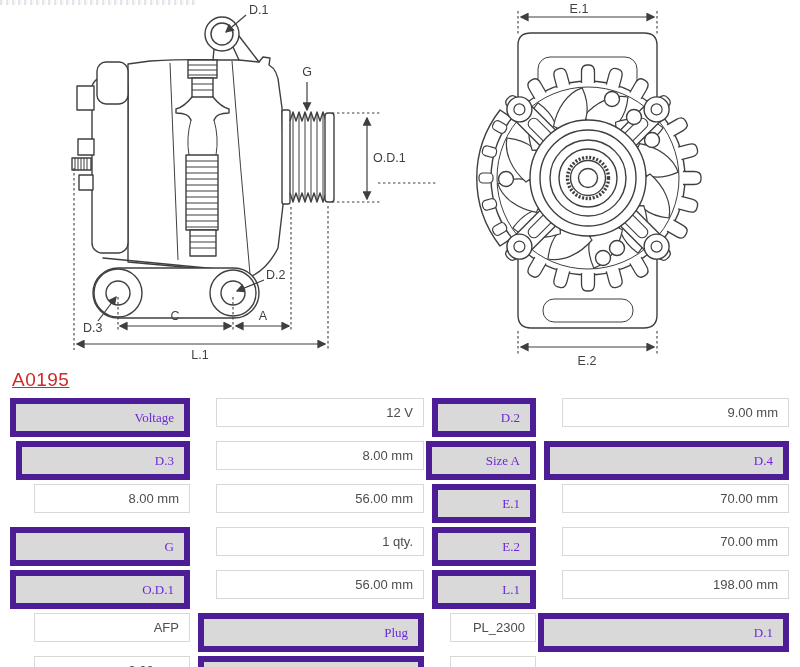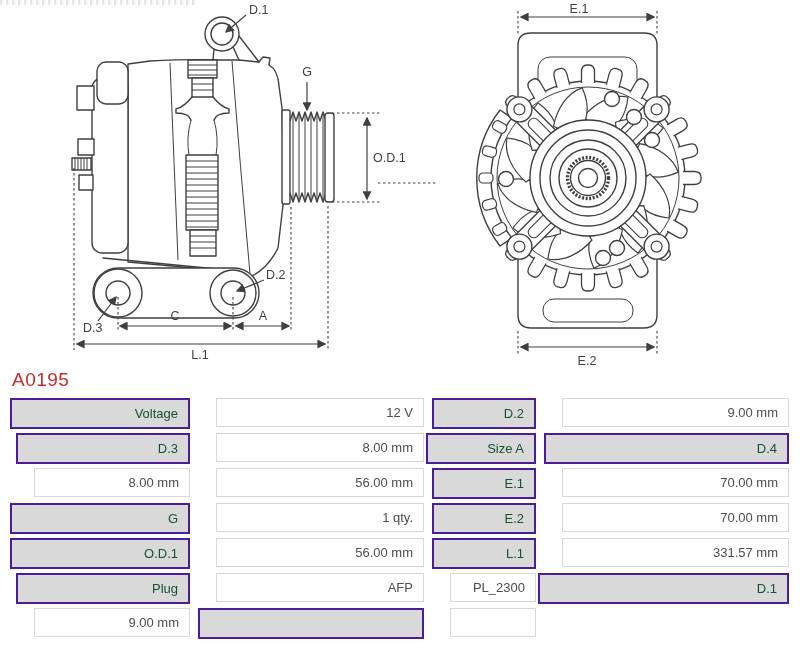--- a/index.html
+++ b/index.html
@@ -2,25 +2,25 @@
 <html><head>
 <meta charset="utf-8">
 <style>
   html,body{margin:0;padding:0;background:#fff;}
   body{font-family:"Liberation Sans",sans-serif;color:#4a4a4a;}
   #stage{position:relative;width:800px;height:667px;background:#fff;overflow:hidden;}
   #artifact{position:absolute;left:0;top:0;width:196px;height:5px;opacity:.45;
     background:repeating-linear-gradient(90deg,rgba(110,140,190,.5) 0 2px,rgba(230,215,170,.4) 2px 4px,transparent 4px 6px);}
   #sideview{position:absolute;left:0;top:0;}
   #frontview{position:absolute;left:450px;top:0;}
-  #partno{position:absolute;left:12px;top:369px;font-size:19px;font-weight:500;color:#cc2a2a;letter-spacing:.5px;}
+  #partno{position:absolute;left:12px;top:369px;font-size:19px;font-weight:500;color:#cc2a2a;letter-spacing:.5px;text-decoration:underline;}
   #spec{position:absolute;left:10px;top:398px;width:779px;display:grid;
     grid-template-columns:180px 232px 110px 1fr;column-gap:2px;row-gap:4px;font-size:13px;}
   .cell{height:27px;line-height:27px;text-align:right;padding-right:10px;white-space:nowrap;}
-  .lab{background:#d9d9d9;border:2px solid #4c1d95;color:#14532d;}
+  .lab{background:#d9d9d9;border:6px solid #4c1d95;color:#6d28d9;font-family:Liberation Serif, serif;}
   .val{background:#fff;border:1px solid #d8d8d8;color:#4d4d4d;margin-left:24px;}
   .c3{margin-left:6px;}
   svg{display:block;}
   svg text{font-family:"Liberation Sans",sans-serif;font-size:12.5px;fill:#3f3f3f;}
   .ln{fill:none;stroke:#3f3f3f;stroke-width:1.4;stroke-linejoin:round;stroke-linecap:round;}
   .lnthin{fill:none;stroke:#3f3f3f;stroke-width:1;}
   .wh{fill:#fff;stroke:#3f3f3f;stroke-width:1.4;stroke-linejoin:round;}
   .dot{fill:none;stroke:#3f3f3f;stroke-width:1.1;stroke-dasharray:2.4 2.6;}
   .dim{fill:none;stroke:#3f3f3f;stroke-width:1.2;}
 </style>
@@ -258,24 +258,24 @@
     <div class="cell val">70.00 mm</div>
 
     <div class="cell lab">G</div>
     <div class="cell val">1 qty.</div>
     <div class="cell lab c3">E.2</div>
     <div class="cell val">70.00 mm</div>
 
     <div class="cell lab">O.D.1</div>
     <div class="cell val">56.00 mm</div>
     <div class="cell lab c3">L.1</div>
-    <div class="cell val">331.57 mm</div>
-
+    <div class="cell val">198.00 mm</div>
+
+    <div class="cell val">AFP</div>
     <div class="cell lab c3">Plug</div>
-    <div class="cell val">AFP</div>
     <div class="cell val">PL_2300</div>
 
     <div class="cell lab">D.1</div>
     <div class="cell val">9.00 mm</div>
     <div class="cell lab c3"></div>
     <div class="cell val"></div>
   </div>
 </div>
 
 </body></html>

